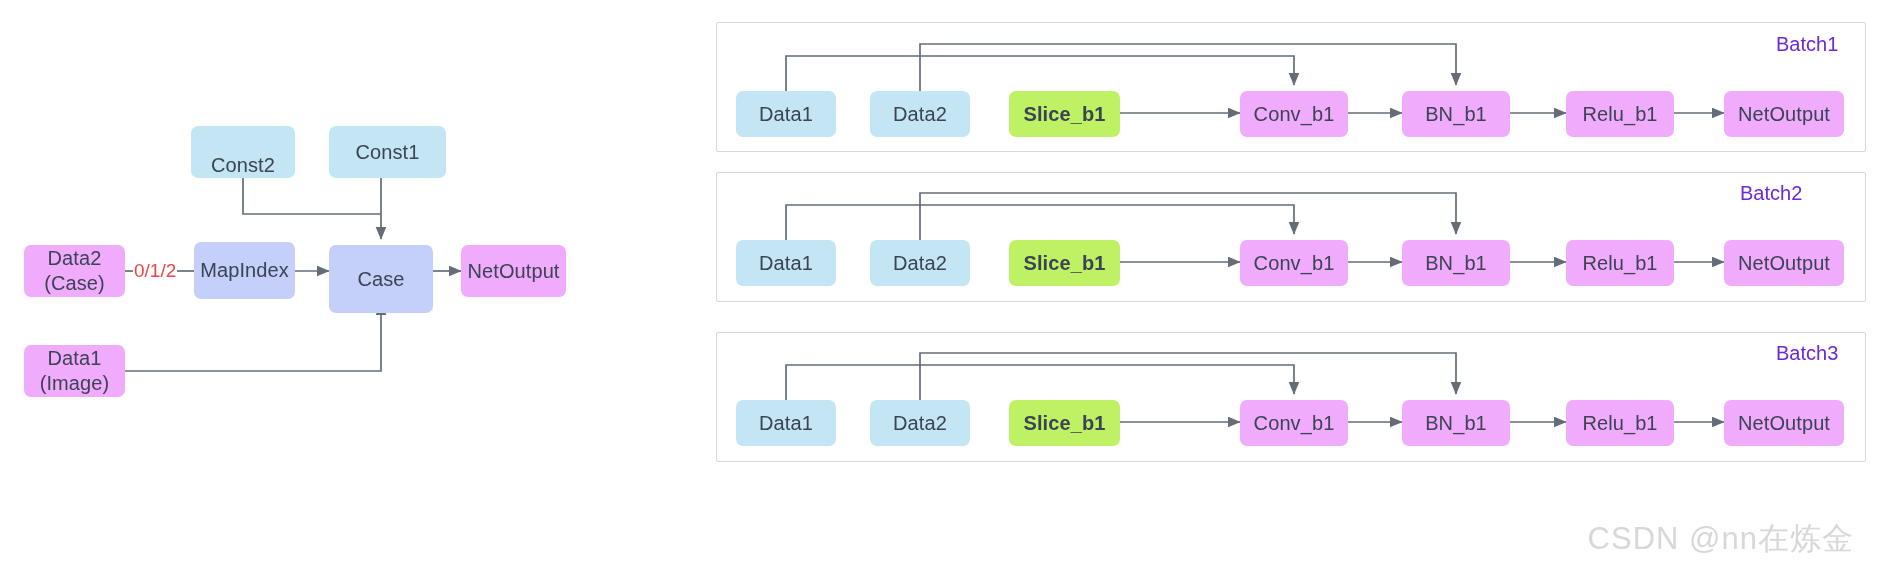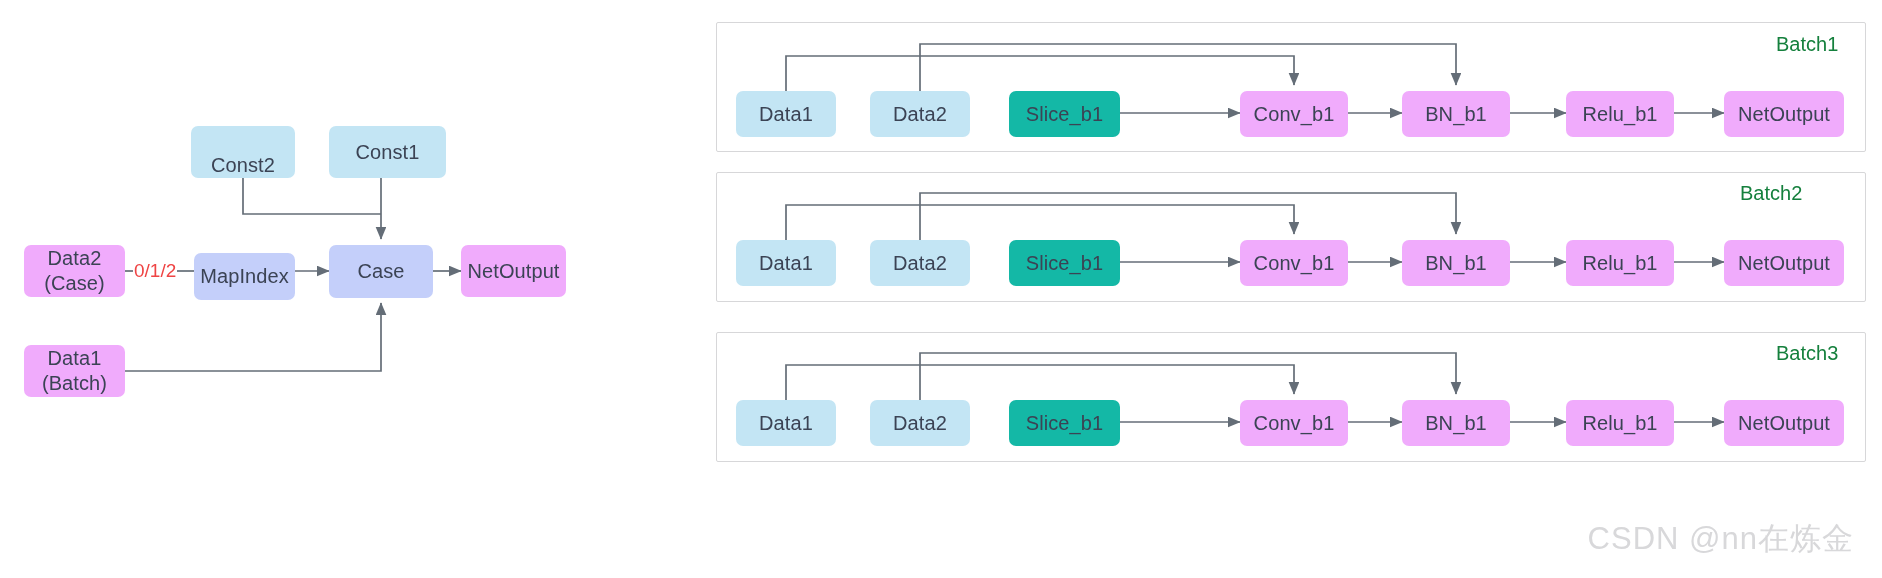--- a/index.html
+++ b/index.html
@@ -27,21 +27,21 @@
     color: #3b4354;
     font-size: 20px;
     line-height: 1.25;
     text-align: center;
     white-space: nowrap;
     letter-spacing: .1px;
   }
   .node .sub { display: block; }
 
   .c-blue   { background: #c3e5f4; }
-  .c-green  { background: #14b8a6; }
+  .c-green  { background: #bef264; font-weight: bold; }
   .c-gray   { background: #f0abfc; }
   .c-purple { background: #c4cffa; }
 
   
   .edge-label {
     position: absolute;
     font-size: 19px;
     color: #ef4444;
     background: #ffffff;
     padding: 0 1px;
@@ -60,21 +60,21 @@
   
   .batch-frame {
     position: absolute;
     border: 1px solid #d7d7d9;
     border-radius: 2px;
     background: #ffffff;
   }
   .batch-label {
     position: absolute;
     font-size: 20px;
-    color: #15803d;
+    color: #6d28d9;
     white-space: nowrap;
   }
 
   
   .watermark {
     position: absolute;
     right: 28px;
     bottom: 18px;
     font-size: 31px;
     color: #d8d8da;
@@ -120,35 +120,35 @@
     <span>Const1</span>
   </div>
 
   <div class="node c-gray" style="left:24px;top:245px;width:101px;height:52px;">
     <span>Data2</span>
     <span class="sub">(Case)</span>
   </div>
 
   <div class="edge-label" style="left:133px;top:260px;">0/1/2</div>
 
-  <div class="node c-purple" style="left:194px;top:253px;width:101px;height:47px;">
+  <div class="node c-purple" style="left:194px;top:242px;width:101px;height:57px;">
     <span>MapIndex</span>
   </div>
 
-  <div class="node c-purple" style="left:329px;top:245px;width:104px;height:53px;">
+  <div class="node c-purple" style="left:329px;top:245px;width:104px;height:68px;">
     <span>Case</span>
   </div>
 
   <div class="node c-gray" style="left:461px;top:245px;width:105px;height:52px;">
     <span>NetOutput</span>
   </div>
 
   <div class="node c-gray" style="left:24px;top:345px;width:101px;height:52px;">
     <span>Data1</span>
-    <span class="sub">(Batch)</span>
+    <span class="sub">(Image)</span>
   </div>
 
   <div class="batch-frame" style="left:716px;top:22px;width:1150px;height:130px;"></div>
   <div class="batch-label" style="left:1776px;top:33px;">Batch1</div>
 
   <svg class="wires" viewBox="0 0 1882 578">
     <g stroke="#646d77" stroke-width="1.7" fill="none">
 
       <path d="M786,91 L786,56 L1294,56 L1294,85" marker-end="url(#ah)"></path>
 

